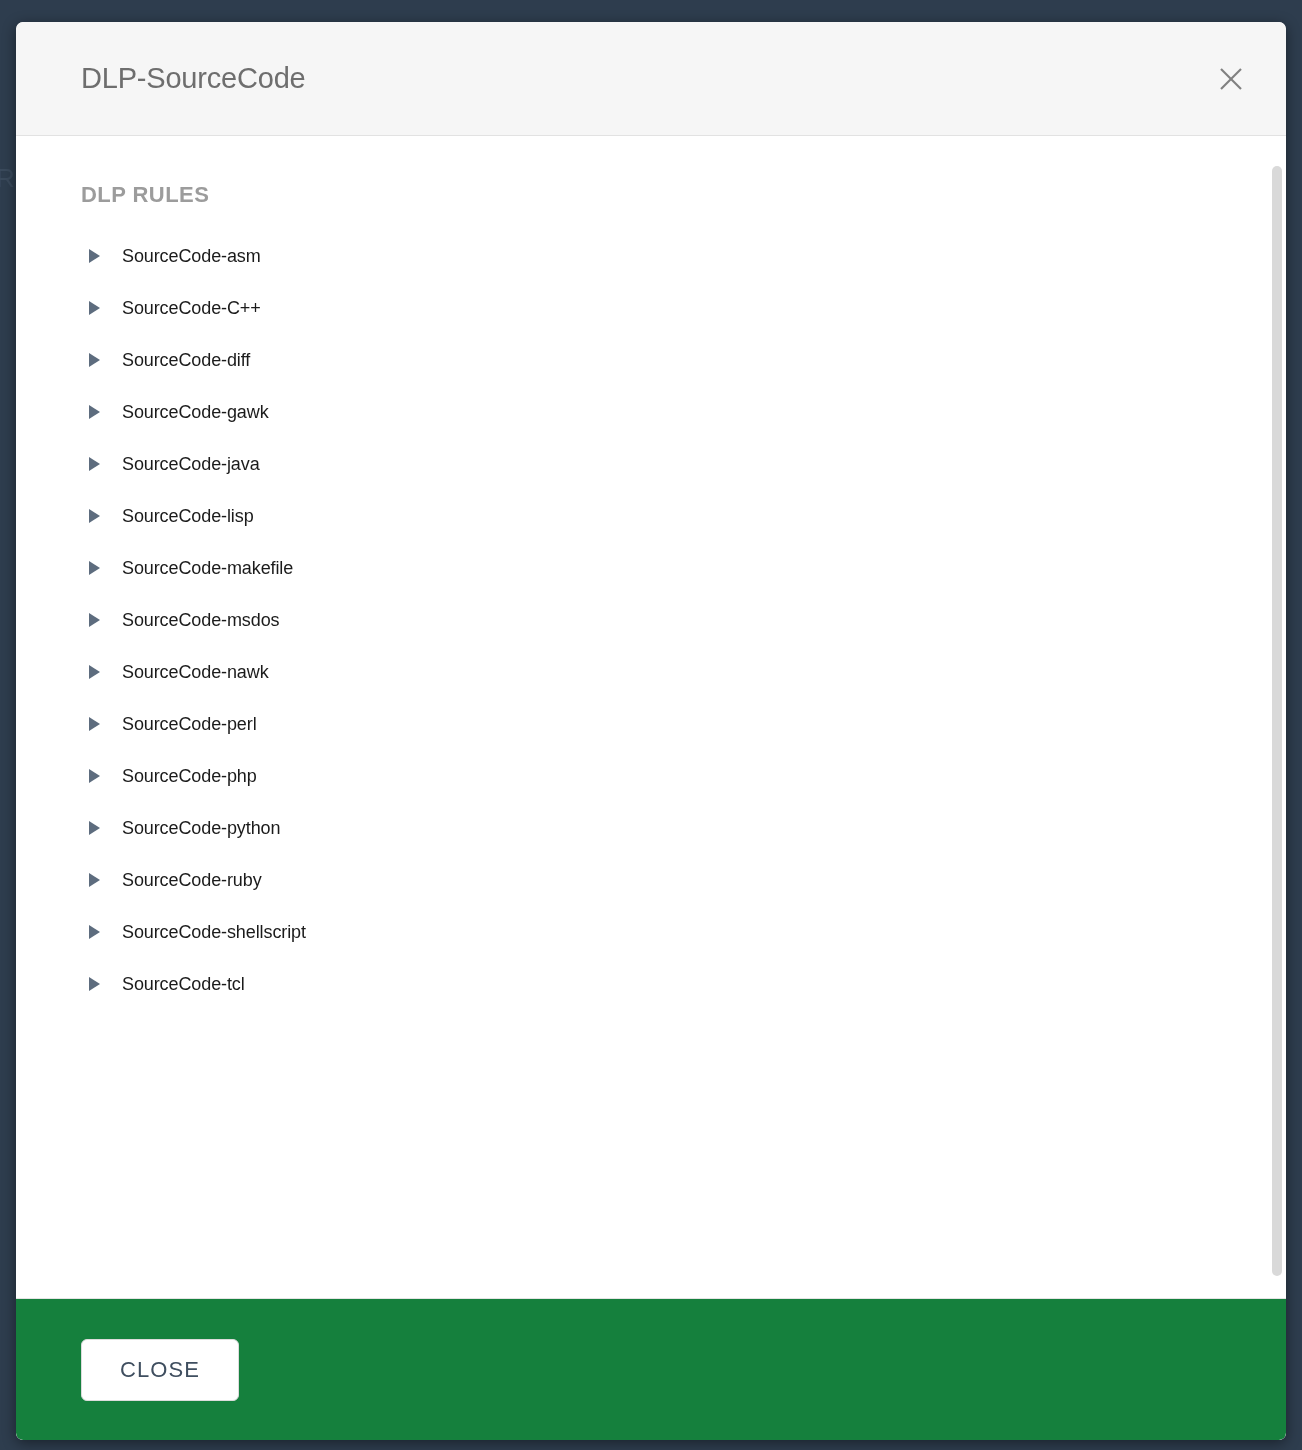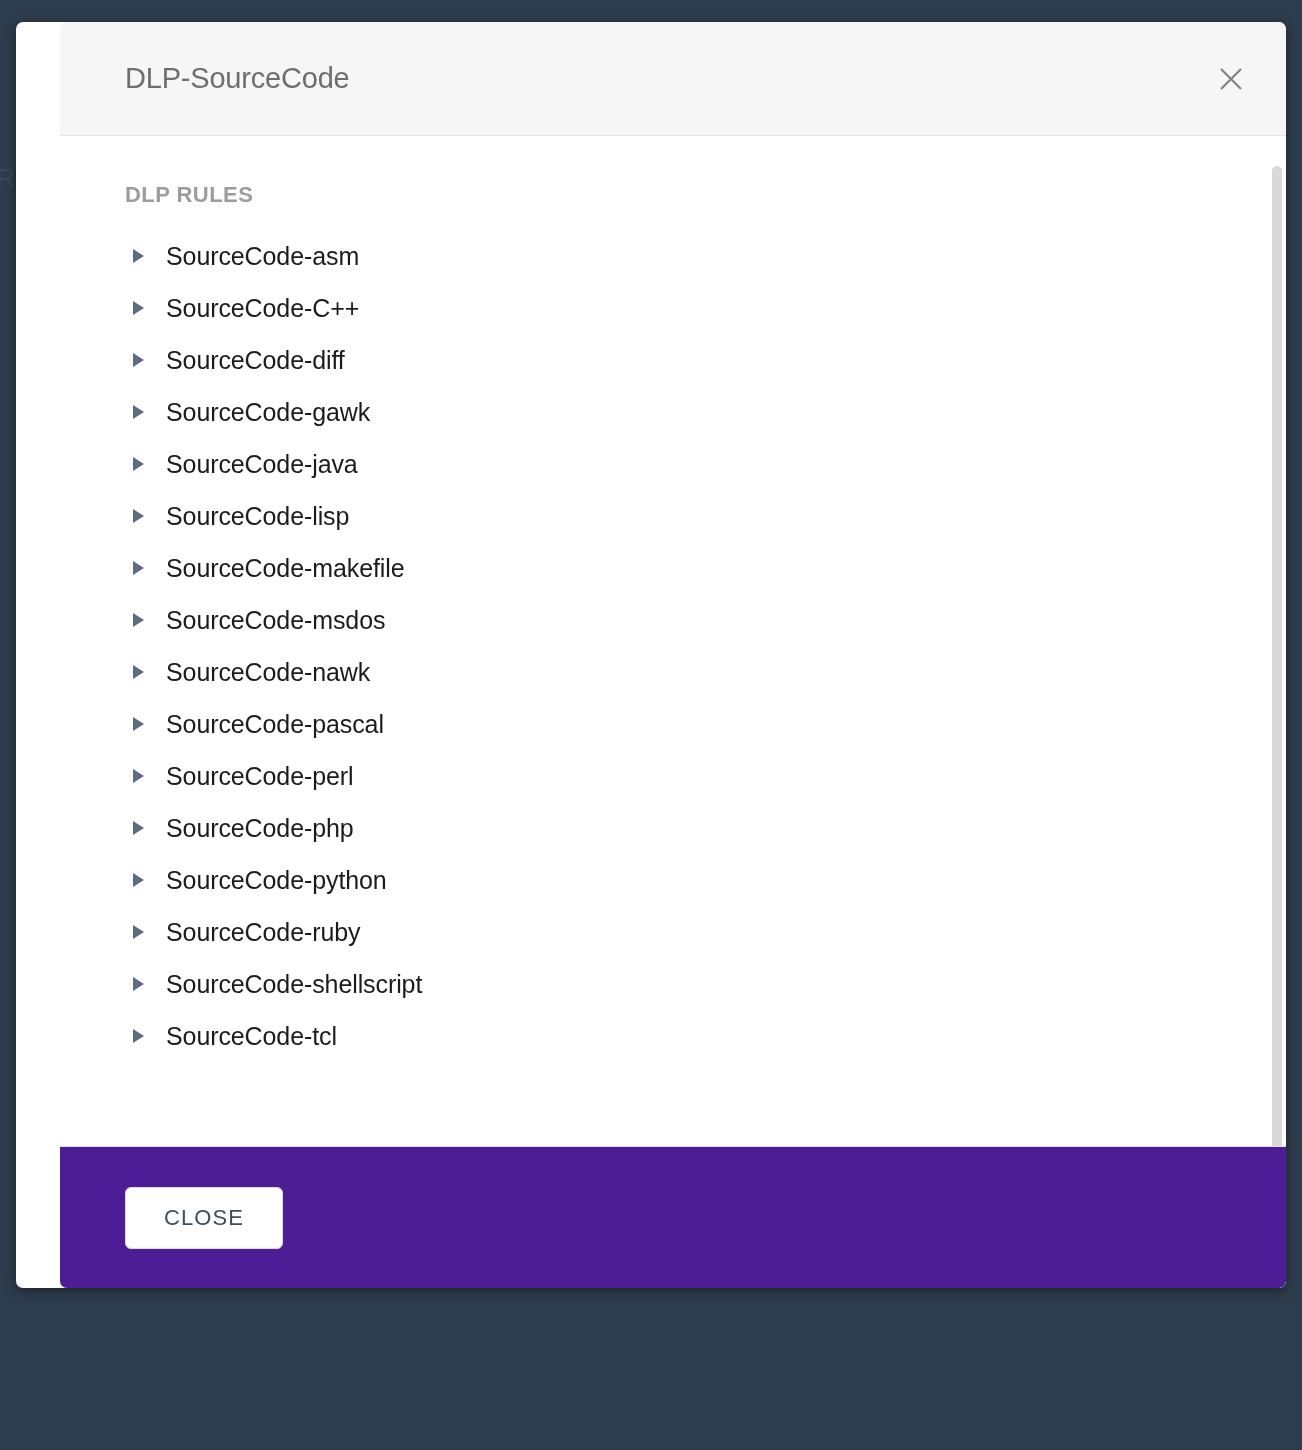--- a/index.html
+++ b/index.html
@@ -25,28 +25,27 @@
     color: #3a4a5c;
     letter-spacing: 0.5px;
     user-select: none;
   }
 
   .modal {
     position: absolute;
     left: 16px;
     top: 22px;
     width: 1270px;
-    height: 1266px;
+    height: 1418px;
     background: #ffffff;
     border-radius: 7px;
     box-shadow: 0 3px 14px rgba(0,0,0,0.45);
     display: flex;
     flex-direction: column;
     overflow: hidden;
-    padding-left: 44px;
   }
 
   
   .modal-header {
     position: relative;
     height: 114px;
     flex: 0 0 114px;
     background: #f6f6f6;
     border-bottom: 1px solid #e2e2e2;
     border-top-left-radius: 7px;
@@ -113,21 +112,21 @@
     height: 18px;
     flex: 0 0 16px;
     display: flex;
     align-items: center;
     justify-content: flex-start;
     margin-right: 18px;
   }
   .caret svg { display: block; }
 
   .rule-label {
-    font-size: 25px;
+    font-size: 18px;
     font-weight: 400;
     color: #1b1b1b;
     line-height: 1;
     letter-spacing: -0.1px;
     white-space: nowrap;
   }
 
   
   .scrollbar-track {
     position: absolute;
@@ -145,21 +144,21 @@
     height: 1110px;
     background: #d9d9d9;
     border-radius: 6px;
     cursor: pointer;
   }
 
   
   .modal-footer {
     flex: 0 0 142px;
     height: 142px;
-    background: #4c1d95;
+    background: #15803d;
     border-top: 1px solid #e4e4e4;
     display: flex;
     align-items: center;
     padding-left: 65px;
     border-bottom-left-radius: 7px;
     border-bottom-right-radius: 7px;
   }
 
   .close-button {
     min-width: 158px;
@@ -268,28 +267,20 @@
             </svg>
         </span>
         <span class="rule-label">SourceCode-nawk</span>
       </li>
       <li class="rule-item">
         <span class="caret">
           <svg width="13" height="16" viewBox="0 0 13 16" aria-hidden="true">
               <polygon points="1,1 12,8 1,15" fill="#5d6c7e"></polygon>
             </svg>
         </span>
-        <span class="rule-label">SourceCode-pascal</span>
-      </li>
-      <li class="rule-item">
-        <span class="caret">
-          <svg width="13" height="16" viewBox="0 0 13 16" aria-hidden="true">
-              <polygon points="1,1 12,8 1,15" fill="#5d6c7e"></polygon>
-            </svg>
-        </span>
         <span class="rule-label">SourceCode-perl</span>
       </li>
       <li class="rule-item">
         <span class="caret">
           <svg width="13" height="16" viewBox="0 0 13 16" aria-hidden="true">
               <polygon points="1,1 12,8 1,15" fill="#5d6c7e"></polygon>
             </svg>
         </span>
         <span class="rule-label">SourceCode-php</span>
       </li>

